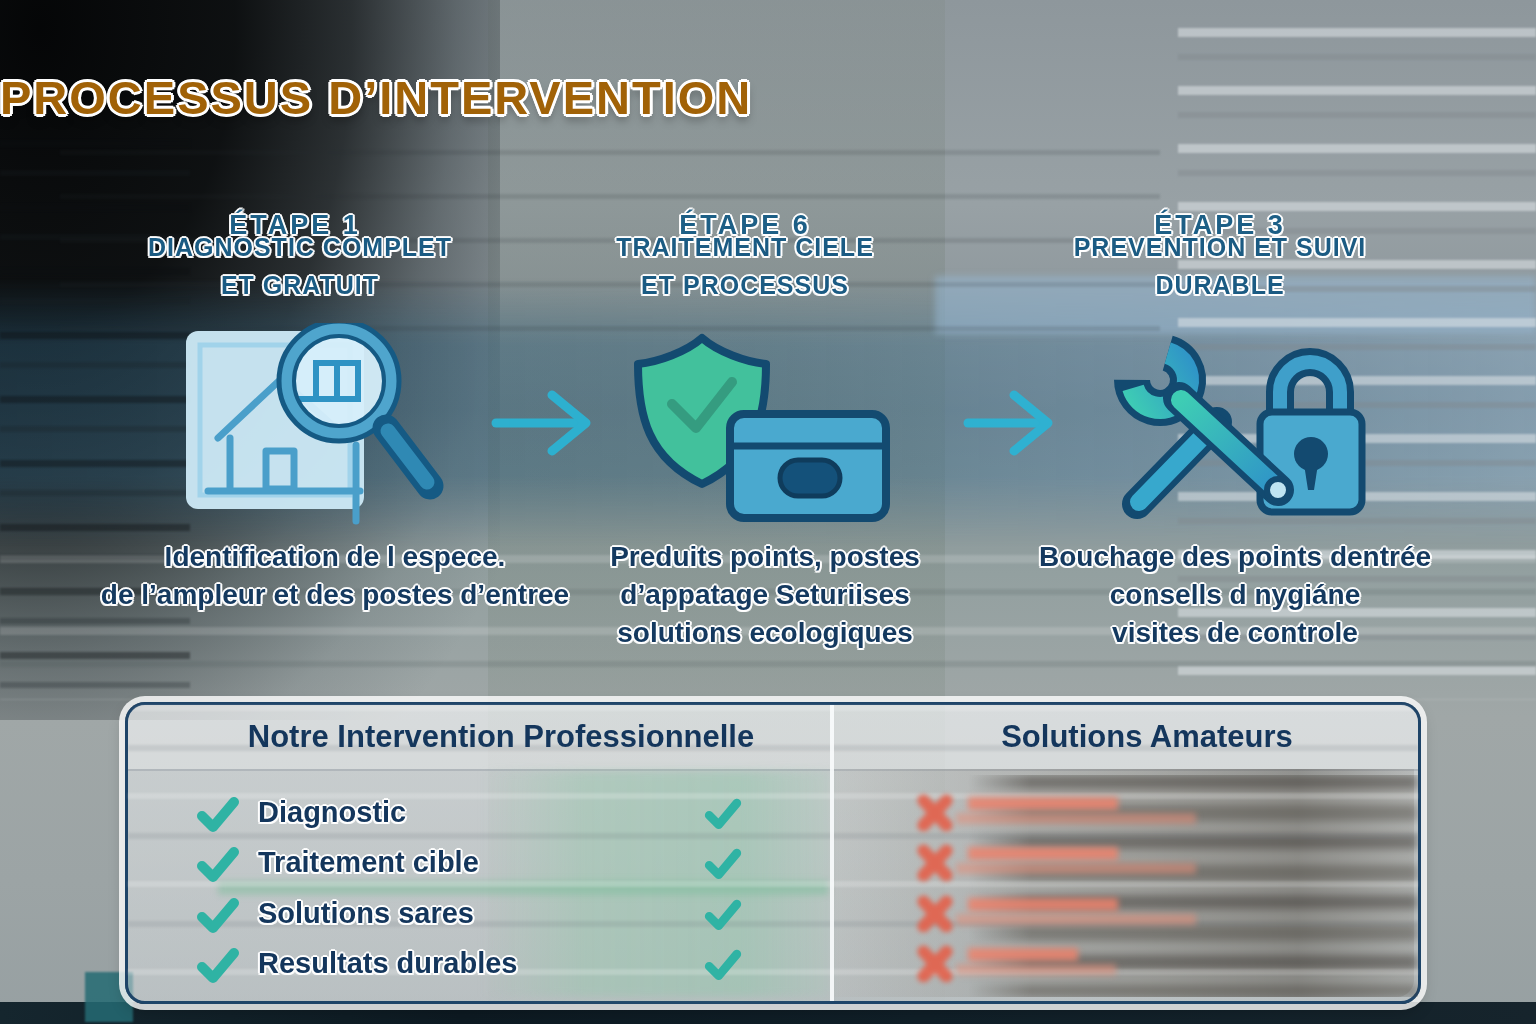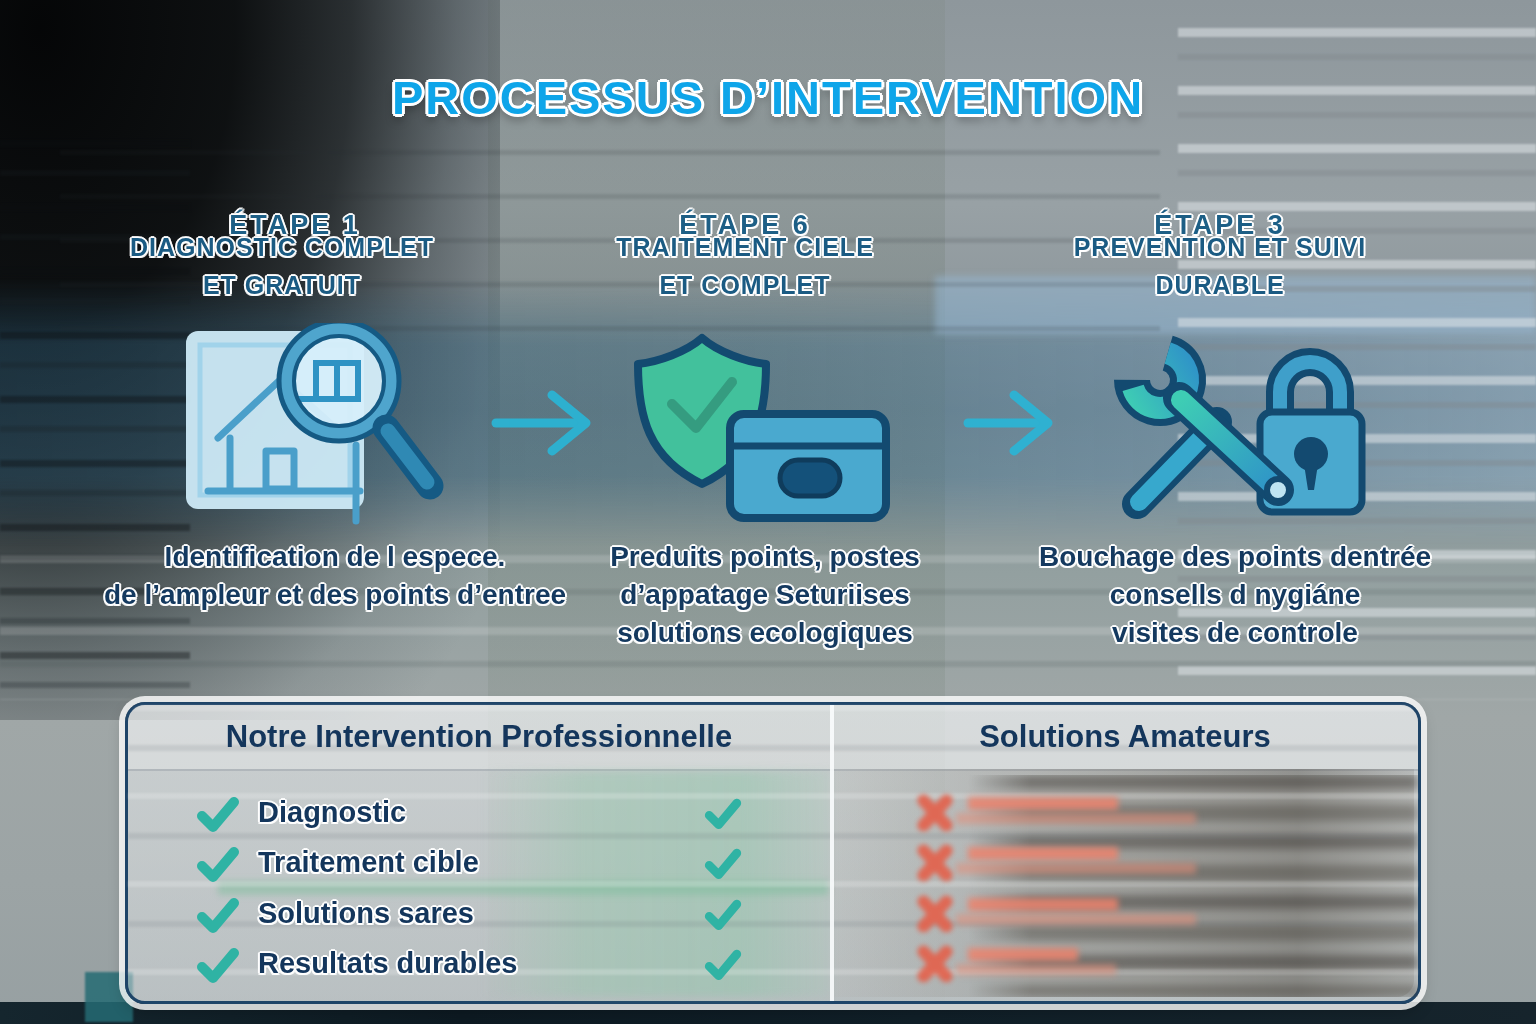--- a/index.html
+++ b/index.html
@@ -36,22 +36,22 @@
       background:repeating-linear-gradient(180deg,rgba(40,48,52,.22) 0 5px,transparent 5px 44px);}
   .streaks-low{left:0;top:555px;width:1536px;height:145px;filter:blur(1px);
       background:repeating-linear-gradient(180deg,rgba(255,255,255,.16) 0 8px,transparent 8px 34px,
                  rgba(70,80,84,.16) 34px 40px,transparent 40px 72px);}
 
   
   .ow{text-shadow:2px 0 0 rgba(255,255,255,.9),-2px 0 0 rgba(255,255,255,.9),
       0 2px 0 rgba(255,255,255,.9),0 -2px 0 rgba(255,255,255,.9),
       1.5px 1.5px 0 rgba(255,255,255,.85),-1.5px -1.5px 0 rgba(255,255,255,.85),
       1.5px -1.5px 0 rgba(255,255,255,.85),-1.5px 1.5px 0 rgba(255,255,255,.85);}
-  .title{left:0;top:70px;width:1536px;text-align:center;font-size:47px;font-weight:800;
-      letter-spacing:2px;color:#0ea5e9;
+  .title{left:0;top:70px;width:1536px;text-align:left;font-size:47px;font-weight:800;
+      letter-spacing:2px;color:#a16207;
       text-shadow:3px 0 0 #fff,-3px 0 0 #fff,0 3px 0 #fff,0 -3px 0 #fff,
       2px 2px 0 #fff,-2px -2px 0 #fff,2px -2px 0 #fff,-2px 2px 0 #fff,0 6px 10px rgba(0,0,0,.35);}
   .step-label{font-size:27px;font-weight:800;letter-spacing:3px;color:#1d5f86;text-align:center;margin-top:32px;}
   .step-title{font-size:25px;font-weight:700;letter-spacing:1px;color:#1b5b83;
       line-height:38px;text-align:center;}
   .desc{font-size:28px;font-weight:600;color:#14395f;line-height:38px;text-align:center;}
 
   
   .cmp{left:125px;top:702px;width:1290px;height:296px;border:3px solid #1e4468;border-radius:20px;
       background:linear-gradient(180deg,rgba(238,241,243,.55),rgba(226,230,232,.45));
@@ -67,21 +67,21 @@
                  rgba(70,64,56,.45) 30px 46px,rgba(150,145,135,.15) 46px 60px);
       -webkit-mask-image:linear-gradient(90deg,transparent,#000 14%);
       mask-image:linear-gradient(90deg,transparent,#000 14%);}
   .pro-green{left:352px;top:66px;width:350px;height:226px;filter:blur(4px);
       background:linear-gradient(90deg,rgba(150,205,175,0),rgba(145,200,170,.40) 30%,
                  rgba(140,198,168,.45) 75%,rgba(150,205,175,.15));}
   .pro-green-line{left:90px;top:176px;width:610px;height:14px;background:rgba(125,190,155,.5);filter:blur(3px);}
   .cmp-streaks{inset:0;border-radius:17px;filter:blur(1px);
       background:repeating-linear-gradient(180deg,rgba(255,255,255,.20) 0 6px,transparent 6px 40px,
                  rgba(100,110,116,.14) 40px 46px,transparent 46px 88px);}
-  .cmp-h{top:14px;font-size:31px;font-weight:700;color:#14365c;text-align:center;}
+  .cmp-h{top:14px;font-size:31px;font-weight:700;color:#14365c;text-align:center;padding-left:22px;}
   .row-label{font-size:29px;font-weight:600;color:#14365c;line-height:46px;}
   .xbar1{left:52px;top:8px;width:150px;height:13px;background:rgba(236,130,108,.85);filter:blur(3px);}
   .xbar2{left:40px;top:24px;width:240px;height:11px;background:rgba(230,140,118,.55);filter:blur(3px);}
   .xglyph{filter:blur(2.5px);opacity:.9;}
 </style>
 </head>
 <body>
 
 <div id="app">
 
@@ -96,27 +96,27 @@
   <div class="abs streaks-low"></div>
   <div class="abs bg-bottom-bar"></div>
   <div class="abs bg-teal-sq"></div>
 
   <div class="abs title">PROCESSUS D’INTERVENTION</div>
 
   <div class="abs step-label ow" style="left:95px;top:178px;width:400px;">ÉTAPE 1</div>
   <div class="abs step-label ow" style="left:545px;top:178px;width:400px;">ÉTAPE 6</div>
   <div class="abs step-label ow" style="left:1020px;top:178px;width:400px;">ÉTAPE 3</div>
 
-  <div class="abs step-title ow" style="left:32px;top:228px;width:500px;">
+  <div class="abs step-title ow" style="left:50px;top:228px;width:500px;">
     <div>DIAGNOSTIC COMPLET</div>
     <div>ET GRATUIT</div>
   </div>
   <div class="abs step-title ow" style="left:545px;top:228px;width:400px;">
     <div>TRAITEMENT CIELE</div>
-    <div>ET COMPLET</div>
+    <div>ET PROCESSUS</div>
   </div>
   <div class="abs step-title ow" style="left:1010px;top:228px;width:420px;">
     <div>PREVENTION ET SUIVI</div>
     <div>DURABLE</div>
   </div>
 
   <div class="abs" style="left:178px;top:323px;width:285px;height:205px;">
     <svg width="285" height="205" viewBox="0 0 285 205">
       <rect x="8" y="8" width="178" height="178" rx="12" fill="#cdeaf7" opacity="0.95"></rect>
       <rect x="22" y="22" width="150" height="150" fill="none" stroke="#8ecbe8" stroke-width="5" opacity="0.65"></rect>
@@ -187,21 +187,21 @@
       <circle cx="78" cy="58" r="28" fill="none" stroke="#134a70" stroke-width="36" stroke-dasharray="124 52" transform="rotate(-74 78 58)"></circle>
       <circle cx="78" cy="58" r="28" fill="none" stroke="url(#wg)" stroke-width="22" stroke-dasharray="116 60" transform="rotate(-74 78 58)"></circle>
       <line x1="97" y1="76" x2="196" y2="168" stroke="#134a70" stroke-width="32" stroke-linecap="round"></line>
       <line x1="99" y1="78" x2="194" y2="166" stroke="url(#wg)" stroke-width="20" stroke-linecap="round"></line>
       <circle cx="196" cy="168" r="11" fill="#bfe4f2" stroke="#134a70" stroke-width="6"></circle>
     </svg>
   </div>
 
   <div class="abs desc ow" style="left:80px;top:538px;width:510px;">
     <div>Identification de l espece.</div>
-    <div>de l’ampleur et des points d’entree</div>
+    <div>de l’ampleur et des postes d’entree</div>
   </div>
   <div class="abs desc ow" style="left:560px;top:538px;width:410px;">
     <div>Preduits points, postes</div>
     <div>d’appatage Seturiises</div>
     <div>solutions ecologiques</div>
   </div>
   <div class="abs desc ow" style="left:1010px;top:538px;width:450px;">
     <div>Bouchage des points dentrée</div>
     <div>consells d nygiáne</div>
     <div>visites de controle</div>

